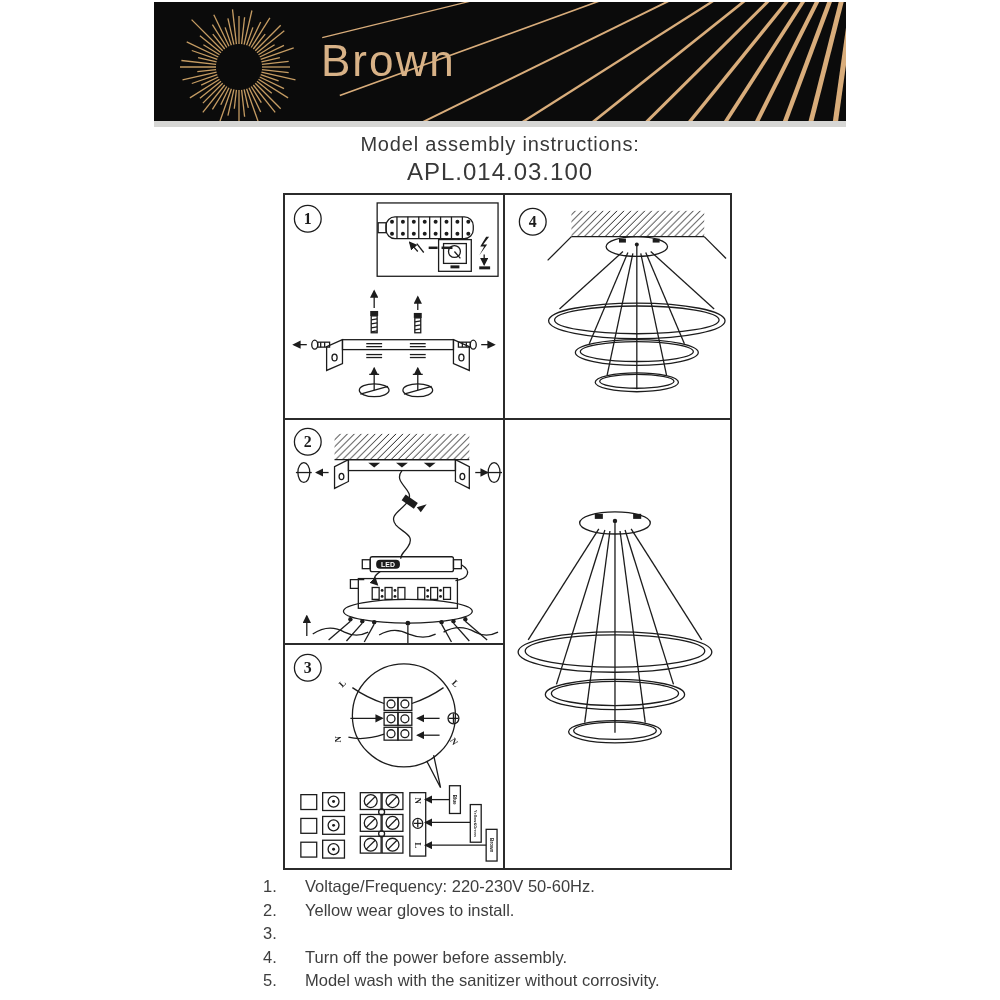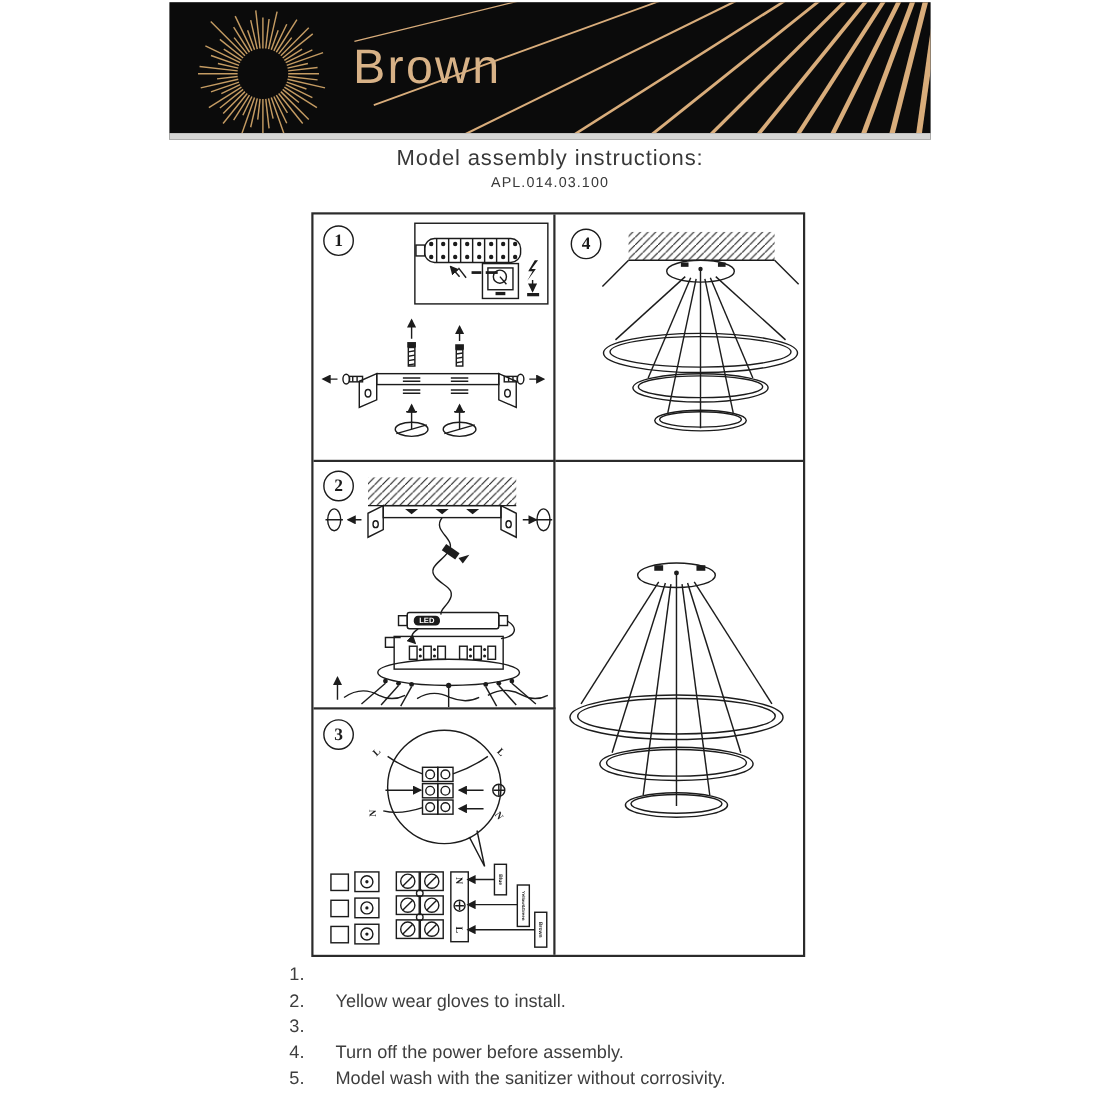--- a/index.html
+++ b/index.html
@@ -15,21 +15,21 @@
   .banner svg{position:absolute;top:0;left:0;}
   .brand{
     position:absolute;left:167px;top:34px;font-size:44px;color:#d8b287;
     letter-spacing:2px;font-weight:400;
   }
   
   .title,.model{
     position:absolute;left:0;width:1000px;text-align:center;color:#383838;
   }
   .title{top:133px;font-size:20px;letter-spacing:.8px;}
-  .model{top:158px;font-size:13px;letter-spacing:1px;}
+  .model{top:158px;font-size:24px;letter-spacing:1px;}
   
   .grid{
     position:absolute;left:283px;top:193px;width:445px;height:673px;
     border:2px solid #2b2b2b;display:grid;
     grid-template-columns:220px 1fr;grid-template-rows:225px 225px 1fr;
     background:#fff;
   }
   .panel{position:relative;}
   .panel svg{display:block;width:100%;height:100%;}
   .p1{border-right:2px solid #2b2b2b;border-bottom:2px solid #2b2b2b;}
@@ -511,20 +511,21 @@
         <ellipse class="d" cx="108" cy="309" rx="46" ry="11"></ellipse>
           <ellipse class="d" cx="108" cy="308" rx="41" ry="8.5"></ellipse>
       </g>
     </svg>
   </div>
 </div>
 
 <div class="instructions">
   <div class="inst-row">
     <span class="inst-num">1.</span>
+    <span>Voltage/Frequency: 220-230V 50-60Hz.</span>
   </div>
   <div class="inst-row">
     <span class="inst-num">2.</span>
     <span>Yellow wear gloves to install.</span>
   </div>
   <div class="inst-row">
     <span class="inst-num">3.</span>
   </div>
   <div class="inst-row">
     <span class="inst-num">4.</span>

